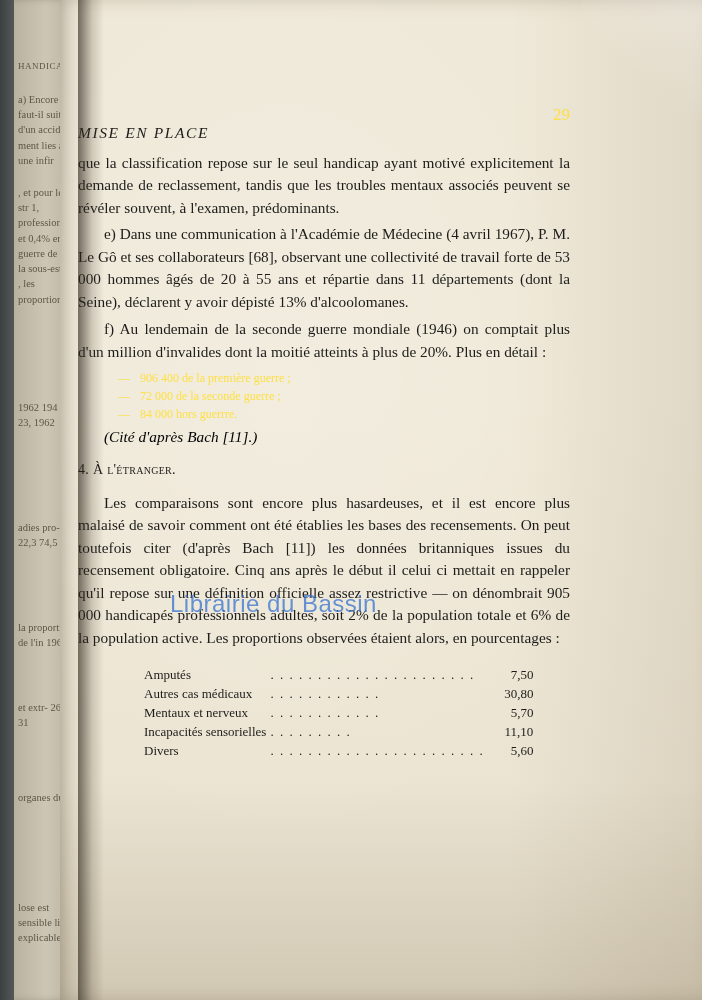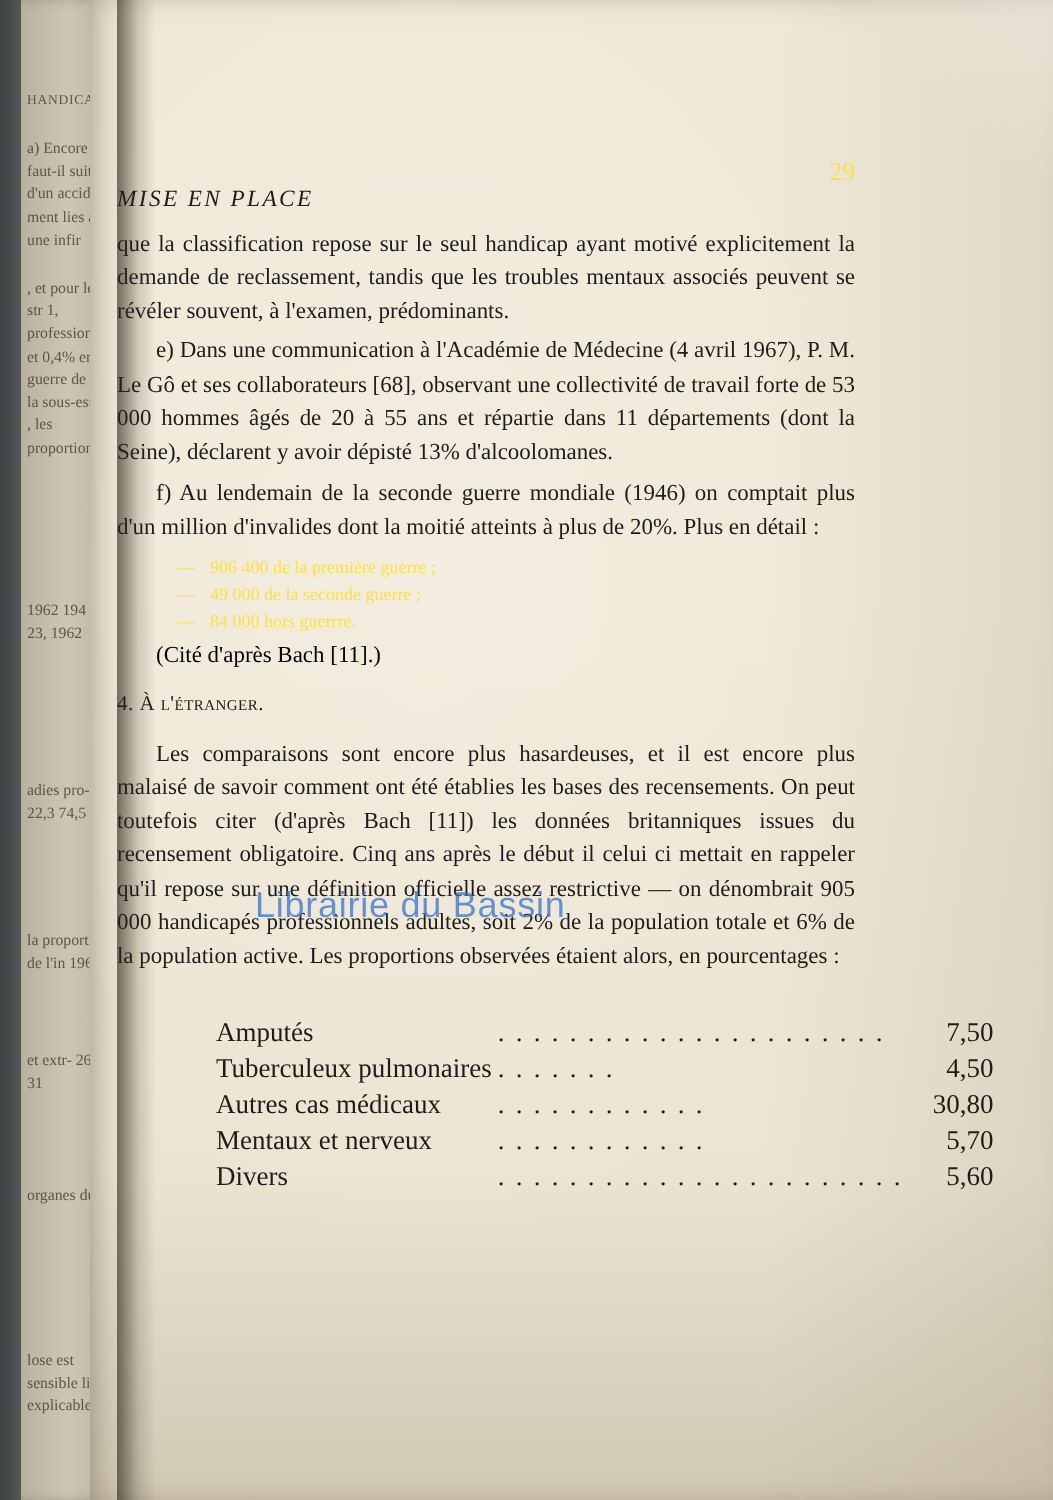--- a/index.html
+++ b/index.html
@@ -139,35 +139,35 @@
     list-style: none;
   }
   .itemlist li {
     padding-left: 62px;
     font-size: 12px;
     line-height: 1.5;
     color: #fde047;
   }
   .itemlist li .dash { display: inline-block; width: 22px; margin-left: -22px; }
 
-  .cite { margin-top: 5px; text-indent: 26px; font-size: 15.3px; }
+  .cite { margin-top: 5px; text-indent: 26px; font-size: 15.3px; font-style: italic; }
 
   .section-head {
     margin-top: 12px;
     font-size: 14px;
     color: #1d1c1a;
     letter-spacing: .3px;
   }
   .smallcaps { font-variant: small-caps; }
 
   
   table.pct {
-    margin: 27px 0 0 66px;
+    margin: 16px 0 0 66px;
     border-collapse: collapse;
-    font-size: 18px;
+    font-size: 13px;
     color: #1d1c1a;
   }
   table.pct td { padding: 1.5px 0; vertical-align: baseline; }
   table.pct td.label { white-space: nowrap; padding-right: 4px; }
   table.pct td.leader {
     width: 168px;
     overflow: hidden;
     white-space: nowrap;
     color: #1d1c1a;
     letter-spacing: 1.5px;
@@ -215,56 +215,56 @@
 <div id="folio">29</div>
 <div id="running-head">MISE EN PLACE</div>
 
 <div class="body-block" style="top:152px;">
   <p class="para">que la classification repose sur le seul handicap ayant motivé explicitement la demande de reclassement, tandis que les troubles mentaux associés peuvent se révéler souvent, à l'examen, prédominants.</p>
   <p class="para indent" style="margin-top:4px;">e) Dans une communication à l'Académie de Médecine (4 avril 1967), P. M. Le Gô et ses collaborateurs [68], observant une collectivité de travail forte de 53 000 hommes âgés de 20 à 55 ans et répartie dans 11 départements (dont la Seine), déclarent y avoir dépisté 13% d'alcoolomanes.</p>
   <p class="para indent" style="margin-top:5px;">f) Au lendemain de la seconde guerre mondiale (1946) on comptait plus d'un million d'invalides dont la moitié atteints à plus de 20%. Plus en détail :</p>
 
   <ul class="itemlist">
     <li><span class="dash">—</span><span>906 400 de la première guerre ;</span></li>
-    <li><span class="dash">—</span><span>49 000 de la seconde guerre ;</span></li>
+    <li><span class="dash">—</span><span>72 000 de la seconde guerre ;</span></li>
     <li><span class="dash">—</span><span>84 000 hors guerrre.</span></li>
   </ul>
 
   <p class="cite">(Cité d'après Bach [11].)</p>
 
   <p class="section-head">
     <span>4.</span>
     <span class="smallcaps">À l'étranger.</span>
   </p>
 
   <p class="para indent" style="margin-top:4px;">Les comparaisons sont encore plus hasardeuses, et il est encore plus malaisé de savoir comment ont été établies les bases des recensements. On peut toutefois citer (d'après Bach [11]) les données britanniques issues du recensement obligatoire. Cinq ans après le début il celui ci mettait en rappeler qu'il repose sur une définition officielle assez restrictive — on dénombrait 905 000 handicapés professionnels adultes, soit 2% de la population totale et 6% de la population active. Les proportions observées étaient alors, en pourcentages :</p>
 
   <table class="pct">
     <tbody>
         <tr>
       <td class="label">Amputés</td>
       <td class="leader">. . . . . . . . . . . . . . . . . . . . . .</td>
       <td class="val">7,50</td>
     </tr>
     <tr>
-      <td class="label">Tuberculeux pulmonaires</td>
-      <td class="leader">. . . . . . .</td>
-      <td class="val">4,50</td>
-    </tr>
-    <tr>
       <td class="label">Autres cas médicaux</td>
       <td class="leader">. . . . . . . . . . . .</td>
       <td class="val">30,80</td>
     </tr>
     <tr>
       <td class="label">Mentaux et nerveux</td>
       <td class="leader">. . . . . . . . . . . .</td>
       <td class="val">5,70</td>
     </tr>
     <tr>
+      <td class="label">Incapacités sensorielles</td>
+      <td class="leader">. . . . . . . . .</td>
+      <td class="val">11,10</td>
+    </tr>
+    <tr>
       <td class="label">Divers</td>
       <td class="leader">. . . . . . . . . . . . . . . . . . . . . . .</td>
       <td class="val">5,60</td>
     </tr>
   </tbody>
     </table>
 </div>
 
 <div id="watermark">Librairie du Bassin</div>
 

